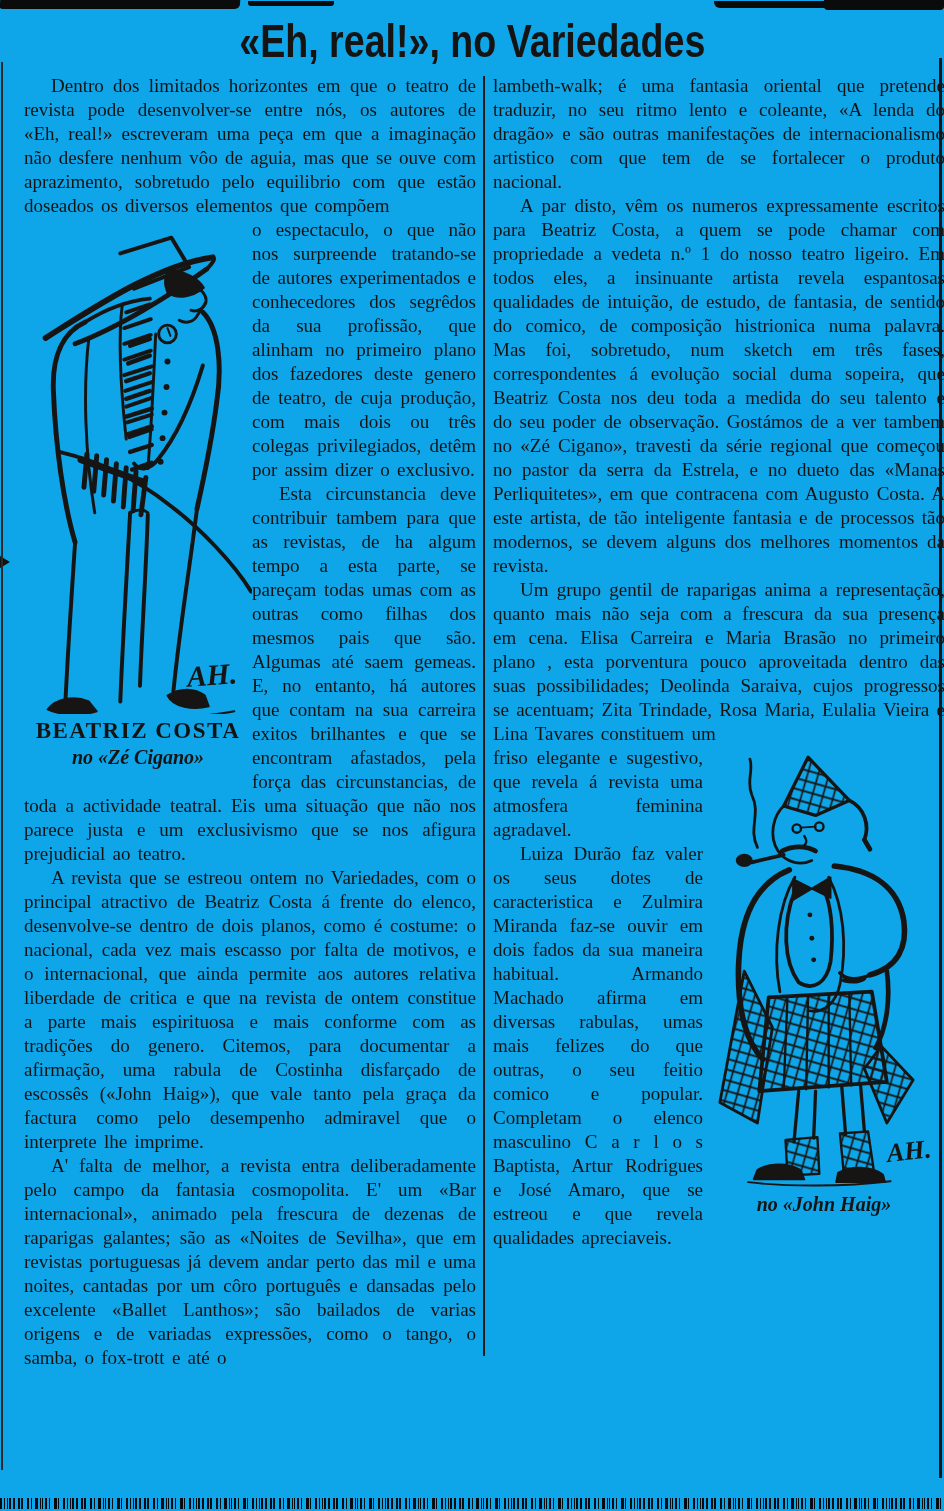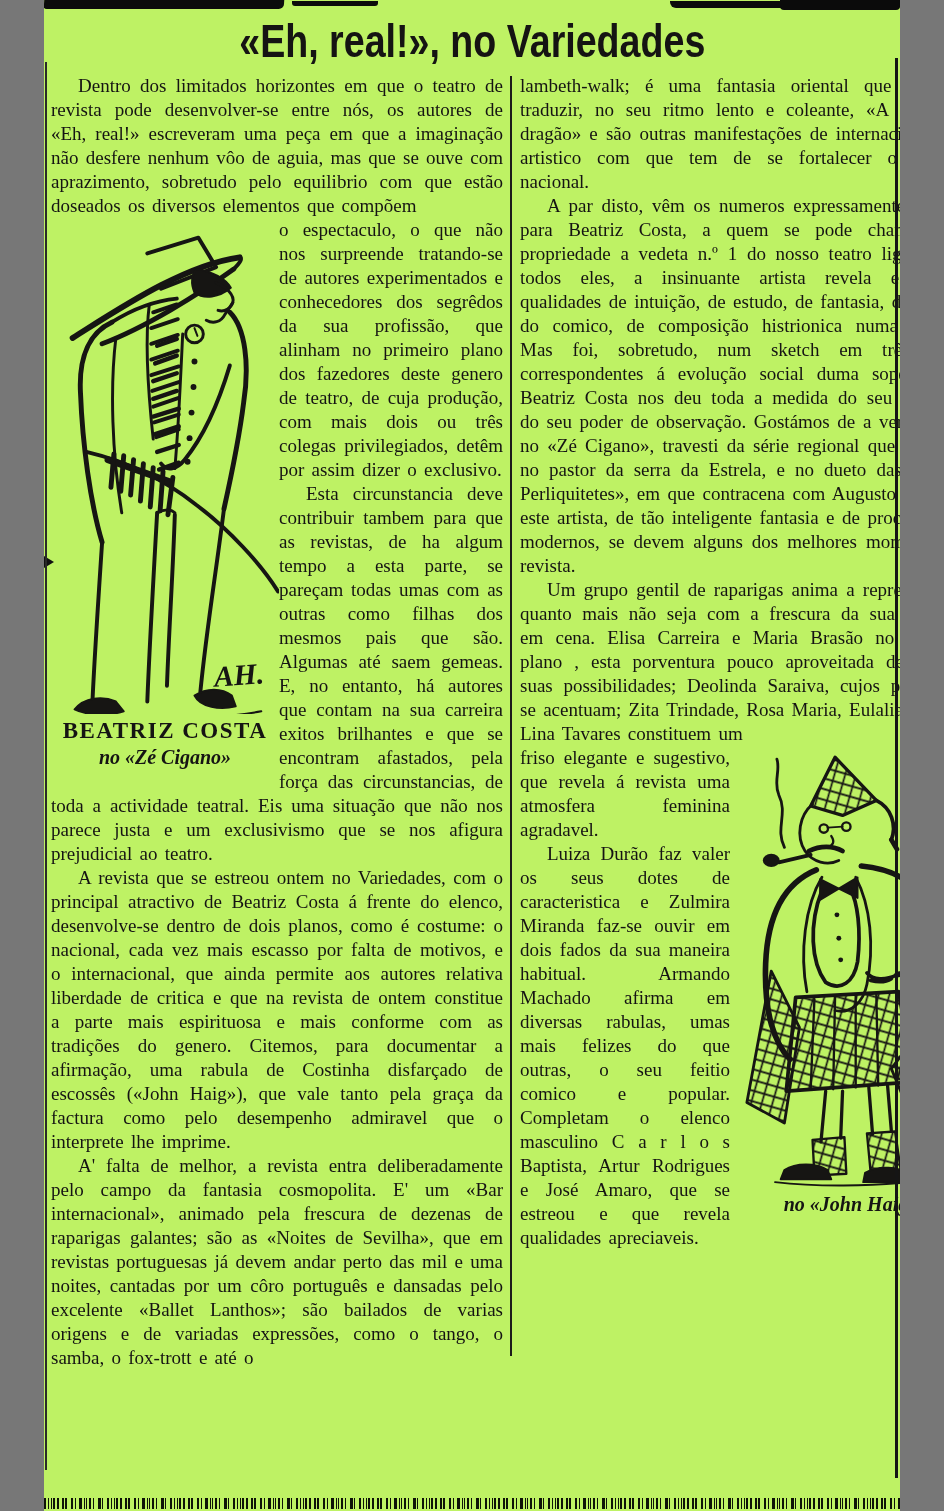--- a/index.html
+++ b/index.html
@@ -1,20 +1,20 @@
 <!DOCTYPE html>
 <html><head>
 <meta charset="utf-8">
 <style>
   html,body{margin:0;padding:0;background:#777;}
   .page{
     position:relative;
-    width:856px;height:1511px;
+    width:944px;height:1511px;
     margin:0 auto;
-    background:#bef264;
+    background:#0ea5e9;
     color:#151413;
     font-family:"Liberation Serif","DejaVu Serif",serif;
     overflow:hidden;
     box-sizing:border-box;
   }
   
   .smudge{position:absolute;background:#0b0b0b;}
   .smudge.s1{left:0;top:0;width:240px;height:9px;border-radius:0 0 5px 3px;transform:skewX(-3deg);}
   .smudge.s2{left:248px;top:1px;width:86px;height:5px;border-radius:0 0 3px 3px;}
   .smudge.s3{right:0;top:1px;width:230px;height:7px;border-radius:0 0 2px 6px;}
@@ -32,21 +32,21 @@
   
   h1.title{
     margin:16px 0 8px 0;
     text-align:center;
     font-family:"Liberation Sans","DejaVu Sans",sans-serif;
     font-weight:700;font-size:47px;line-height:50px;
     white-space:nowrap;
   }
   h1.title .squeeze{display:inline-block;transform:scaleX(.8);transform-origin:50% 50%;letter-spacing:0px;}
   
-  .columns{display:flex;align-items:stretch;padding:0 7px;}
+  .columns{display:flex;align-items:stretch;padding:0 24px;}
   .col{flex:0 0 452px;max-width:452px;}
   .divider{flex:0 0 2px;background:#1c1c1a;margin:2px 8px 14px 7px;}
   
   .para{
     margin:0;
     font-size:19px;line-height:24px;
     text-align:justify;
     word-spacing:2.5px;
   }
   .para.indent{text-indent:27px;}

